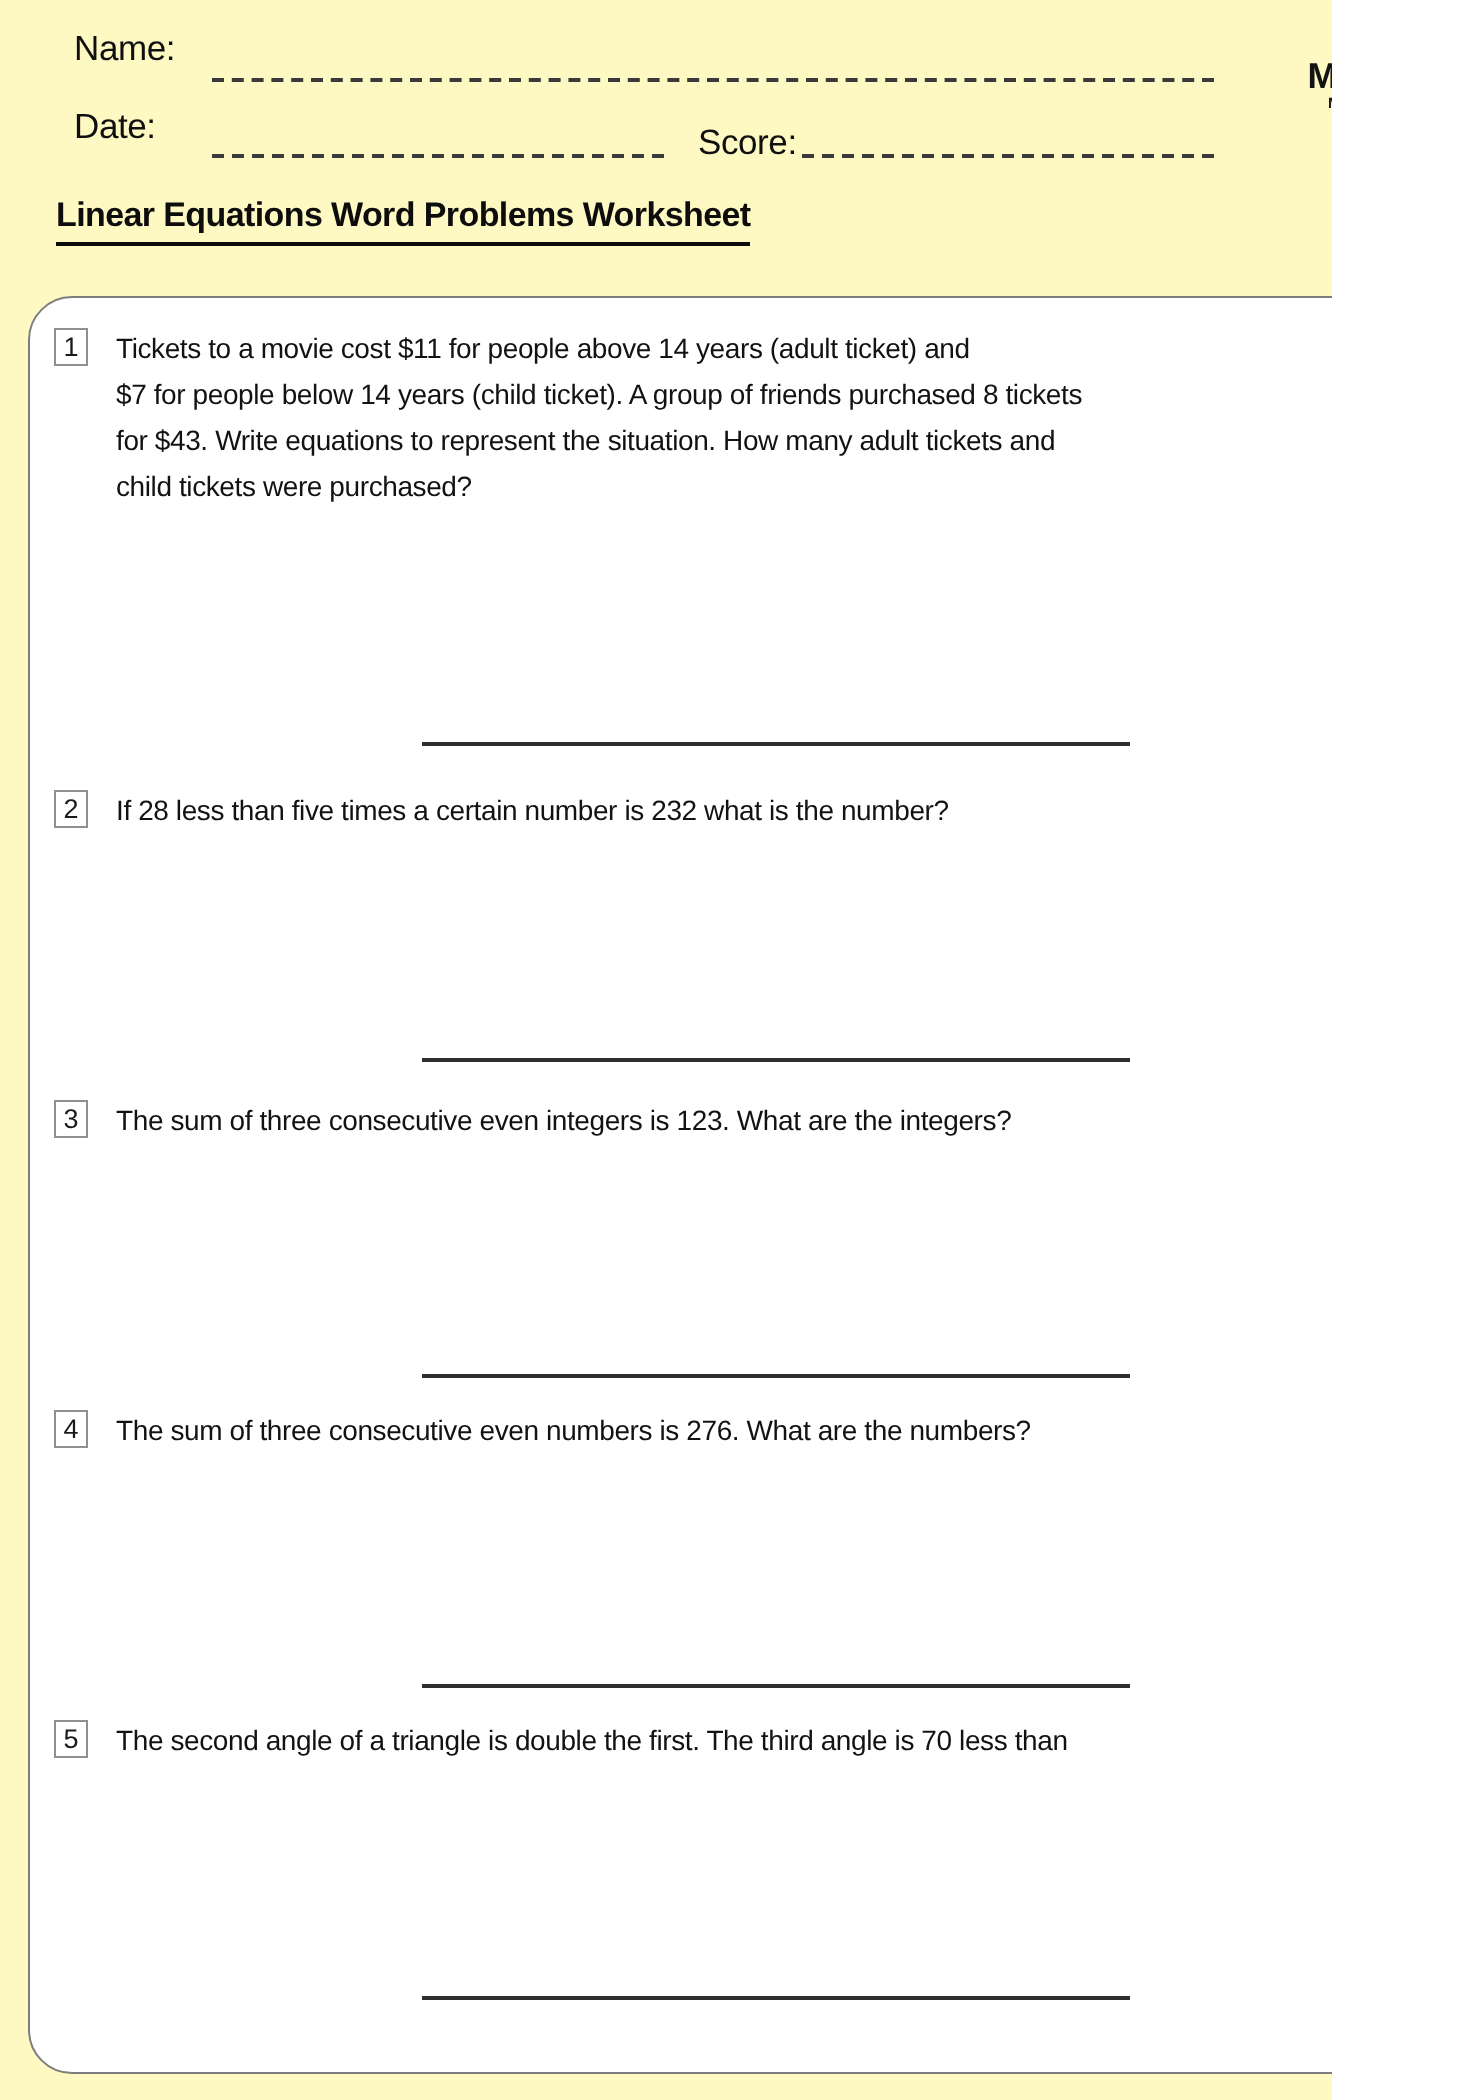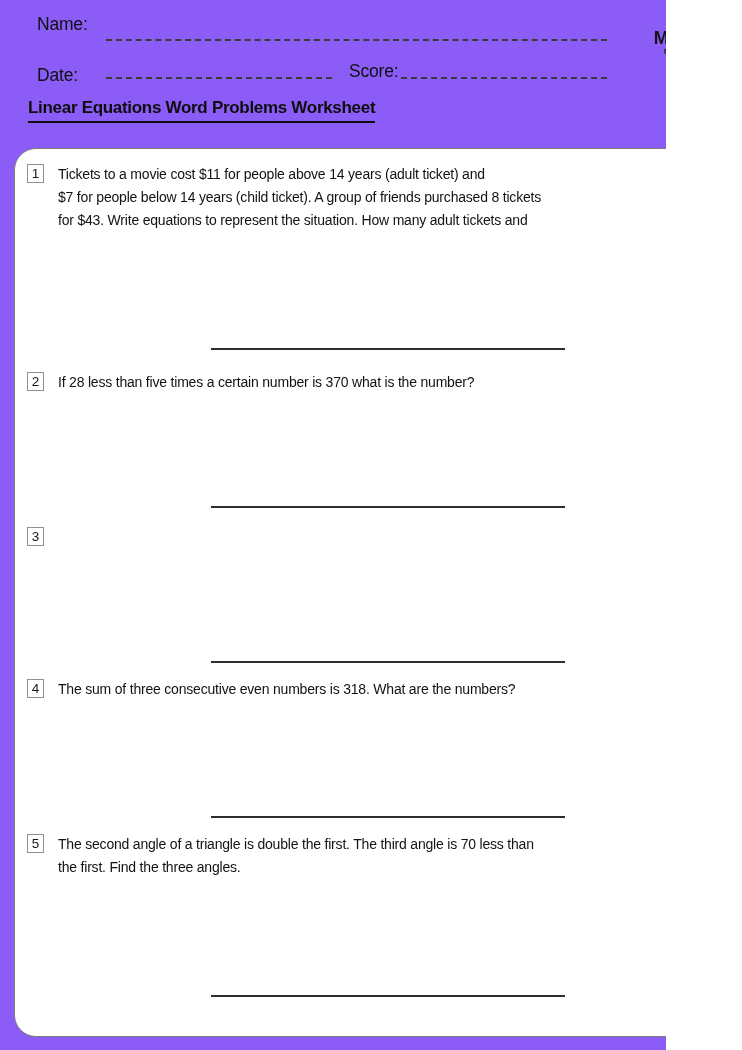--- a/index.html
+++ b/index.html
@@ -1,23 +1,23 @@
 <!DOCTYPE html>
 <html><head>
 <meta charset="utf-8">
 <style>
   * { margin:0; padding:0; box-sizing:border-box; }
   html,body { width:742px; height:1050px; background:#ffffff;
     font-family:"Liberation Sans", sans-serif; color:#121212; }
-  .page { position:relative; width:666px; height:1050px; background:#8b5cf6; overflow:hidden; }
+  .page { position:relative; width:666px; height:1050px; background:#fef9c3; overflow:hidden; }
 
   
   .hdr-label { position:absolute; font-size:17.5px; color:#101010; letter-spacing:-0.2px; }
   .name-label { left:37px; top:14px; }
-  .date-label { left:37px; top:65px;text-align:center; }
+  .date-label { left:37px; top:53px;text-align:center; }
   .score-label { left:349px; top:61px; }
   .dashline { position:absolute; height:0; border-bottom:2px dashed #3a3a3a; }
   .name-line  { left:106px; top:39px;  width:501px; }
   .date-line  { left:106px; top:77px;  width:226px; }
   .score-line { left:401px; top:77px;  width:206px; }
 
   
   .logo { position:absolute; left:647px; top:30px; width:72px; text-align:center; }
   .logo-row { display:flex; align-items:flex-end; justify-content:center; }
   .logo-m, .logo-th { font-size:18px; font-weight:bold; color:#141414; letter-spacing:0.5px; line-height:16px; }
@@ -70,48 +70,51 @@
   <div class="title">Linear Equations Word Problems Worksheet</div>
 
   <div class="sheet">
 
     <div class="problem">
       <div class="numbox">1</div>
       <div class="ptext">
         <div class="pline">Tickets to a movie cost $11 for people above 14 years (adult ticket) and</div>
         <div class="pline">$7 for people below 14 years (child ticket). A group of friends purchased 8 tickets</div>
         <div class="pline">for $43. Write equations to represent the situation. How many adult tickets and</div>
+        <div class="pline">child tickets were purchased?</div>
       </div>
     </div>
     <div class="answer-line" style="margin-top:116px;"></div>
 
     <div class="problem" style="margin-top:21px;">
       <div class="numbox">2</div>
       <div class="ptext">
-        <div class="pline">If 28 less than five times a certain number is 370 what is the number?</div>
+        <div class="pline">If 28 less than five times a certain number is 232 what is the number?</div>
       </div>
     </div>
     <div class="answer-line" style="margin-top:112px;"></div>
 
     <div class="problem" style="margin-top:18px;">
       <div class="numbox">3</div>
+      <div class="ptext">
+        <div class="pline">The sum of three consecutive even integers is 123. What are the integers?</div>
+      </div>
     </div>
     <div class="answer-line" style="margin-top:115px;"></div>
 
     <div class="problem" style="margin-top:15px;">
       <div class="numbox">4</div>
       <div class="ptext">
-        <div class="pline">The sum of three consecutive even numbers is 318. What are the numbers?</div>
+        <div class="pline">The sum of three consecutive even numbers is 276. What are the numbers?</div>
       </div>
     </div>
     <div class="answer-line" style="margin-top:115px;"></div>
 
     <div class="problem" style="margin-top:15px;">
       <div class="numbox">5</div>
       <div class="ptext">
         <div class="pline">The second angle of a triangle is double the first. The third angle is 70 less than</div>
-        <div class="pline">the first. Find the three angles.</div>
       </div>
     </div>
     <div class="answer-line" style="margin-top:116px;"></div>
 
   </div>
 </div>
 
 </body></html>

